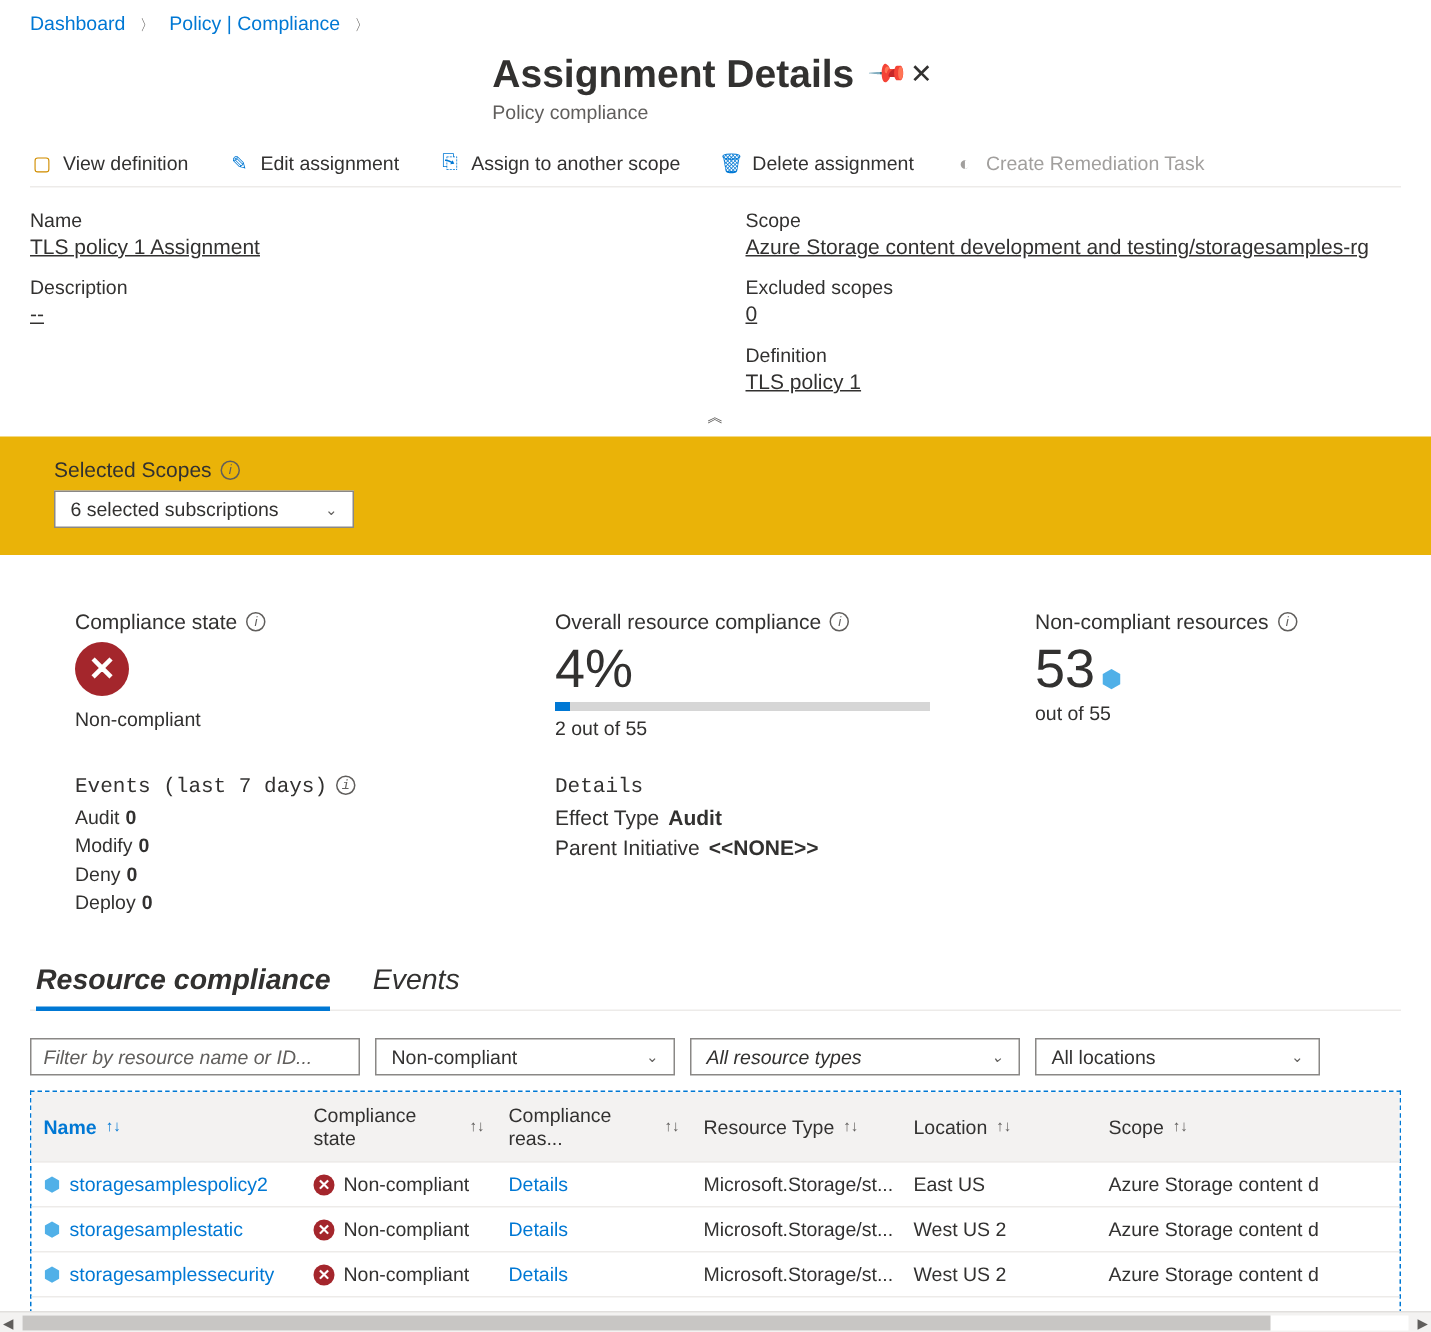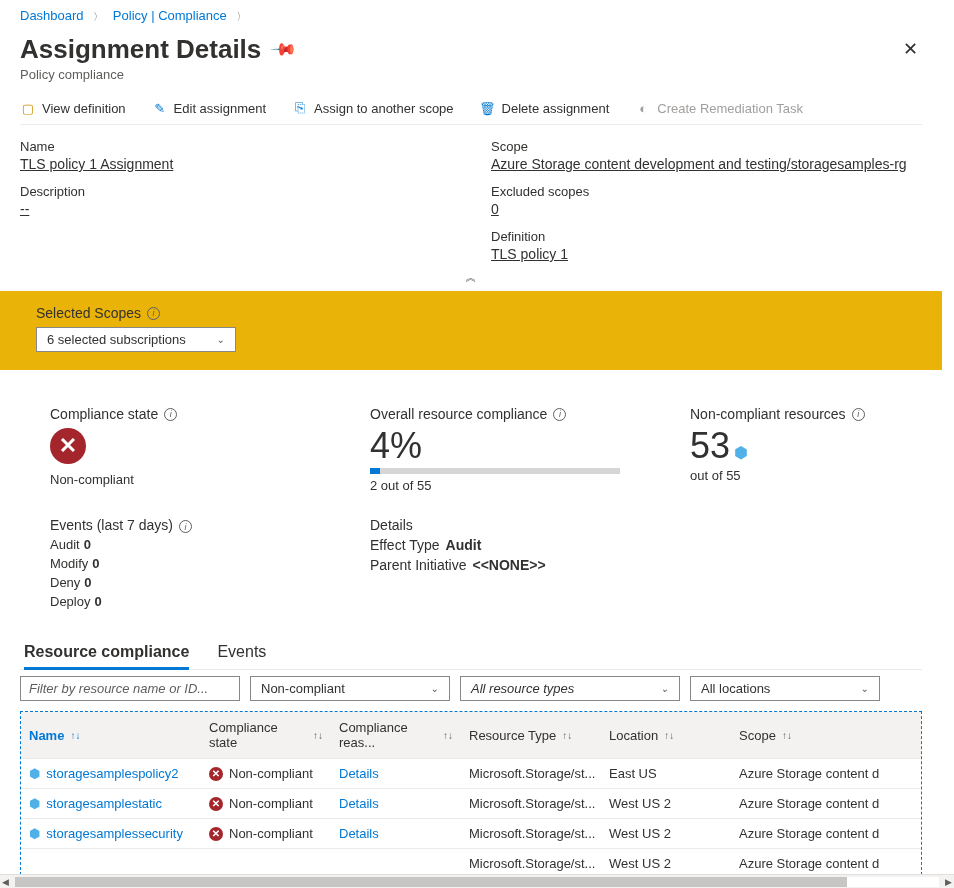--- a/index.html
+++ b/index.html
@@ -1,21 +1,21 @@
 <!DOCTYPE html>
 <html><head>
 <meta charset="utf-8">
 <style>
 * { box-sizing: border-box; margin: 0; padding: 0; }
 body { font-family: "Segoe UI", Arial, sans-serif; font-size: 13px; color: #323130; background: #fff; width: 954px; height: 888px; overflow: hidden; position: relative; }
-.page { padding: 6px 32px 0 20px; height: 880px; overflow-y: scroll; overflow-x: hidden; }
+.page { padding: 6px 20px 0 20px; height: 880px; overflow-y: scroll; overflow-x: hidden; }
 .breadcrumb { font-size: 13px; padding-top: 2px; }
 .breadcrumb a { color: #0078d4; text-decoration: none; }
 .breadcrumb .sep { color: #605e5c; margin: 0 6px; font-size: 10px; }
-.header { display: flex; align-items: flex-start; justify-content: space-between; margin-top: 10px; }
+.header { display: flex; align-items: flex-start; justify-content: center; margin-top: 10px; }
 .title-row { display: flex; align-items: center; gap: 12px; }
 .title { font-size: 26px; font-weight: 600; color: #323130; }
 .pin { font-size: 17px; color: #605e5c; transform: rotate(45deg); display: inline-block; }
 .subtitle { font-size: 13px; color: #605e5c; margin-top: 2px; }
 .close { font-size: 18px; color: #323130; cursor: pointer; padding: 4px; }
 .toolbar { display: flex; gap: 26px; margin-top: 18px; border-bottom: 1px solid #edebe9; padding-bottom: 8px; }
 .toolbar .item { display: flex; align-items: center; gap: 6px; color: #323130; cursor: pointer; font-size: 13px; }
 .toolbar .item.disabled { color: #a19f9d; cursor: default; }
 .toolbar .icon { width: 16px; height: 16px; display: inline-flex; align-items: center; justify-content: center; }
 .props { display: flex; margin-top: 14px; gap: 40px; }
@@ -34,29 +34,29 @@
 .state-icon { width: 36px; height: 36px; border-radius: 50%; background: #a4262c; display: flex; align-items: center; justify-content: center; color: #fff; font-size: 22px; font-weight: bold; margin-top: 4px; }
 .state-text { font-size: 13px; margin-top: 8px; }
 .big-num { font-size: 36px; font-weight: 300; color: #323130; line-height: 1; }
 .progress { width: 250px; height: 6px; background: #d6d6d6; margin-top: 4px; position: relative; }
 .progress-fill { height: 100%; background: #0078d4; }
 .sub-text { font-size: 13px; margin-top: 4px; color: #323130; }
 .cube { color: #50b0e8; font-size: 16px; margin-left: 4px; }
 .events-block { margin-top: 24px; padding-left: 30px; display: flex; gap: 60px; }
 .events-col { flex: 0 0 260px; }
 .details-col { flex: 1; }
-.events-label { font-size: 14px; display: flex; align-items: flex-end; gap: 6px; margin-bottom: 4px; }
+.events-label { font-size: 14px; display: flex; align-items: flex-start; gap: 6px; margin-bottom: 4px; font-family: Liberation Mono, monospace; }
 .event-row { font-size: 13px; margin-top: 4px; }
 .event-row b { font-weight: 600; margin-left: 4px; }
 .detail-row { font-size: 14px; margin-top: 4px; }
 .detail-row b { font-weight: 600; margin-left: 6px; }
 .tabs { display: flex; gap: 28px; margin-top: 34px; border-bottom: 1px solid #edebe9; padding-left: 4px; }
-.tab { font-size: 16px; padding-bottom: 6px; cursor: pointer; }
+.tab { font-size: 19px; padding-bottom: 6px; cursor: pointer; font-style: italic; }
 .tab.active { font-weight: 600; border-bottom: 3px solid #0078d4; margin-bottom: -1px; }
-.filters { display: flex; gap: 10px; margin-top: 6px; }
+.filters { display: flex; gap: 10px; margin-top: 18px; }
 .filter-input { flex: 0 0 220px; border: 1px solid #8a8886; padding: 4px 8px; font-size: 13px; font-family: inherit;}
 .filter-input::placeholder { color: #605e5c; font-style: italic; }
 .filter-select { border: 1px solid #8a8886; padding: 4px 10px; display: inline-flex; align-items: center; justify-content: space-between; font-size: 13px; cursor: pointer; min-width: 190px; background: #fff; }
 .table { margin-top: 10px; border: 1px dashed #0078d4; }
 .thead { display: flex; background: #f3f2f1; border-bottom: 1px solid #edebe9; }
 .th { padding: 8px 8px; font-size: 13px; font-weight: 400; display: flex; align-items: center; gap: 6px; }
 .th.active { color: #0078d4; font-weight: 600; }
 .sort { font-size: 10px; color: #605e5c; }
 .th.active .sort { color: #0078d4; }
 .tbody .tr { display: flex; border-bottom: 1px solid #edebe9; align-items: center; }

